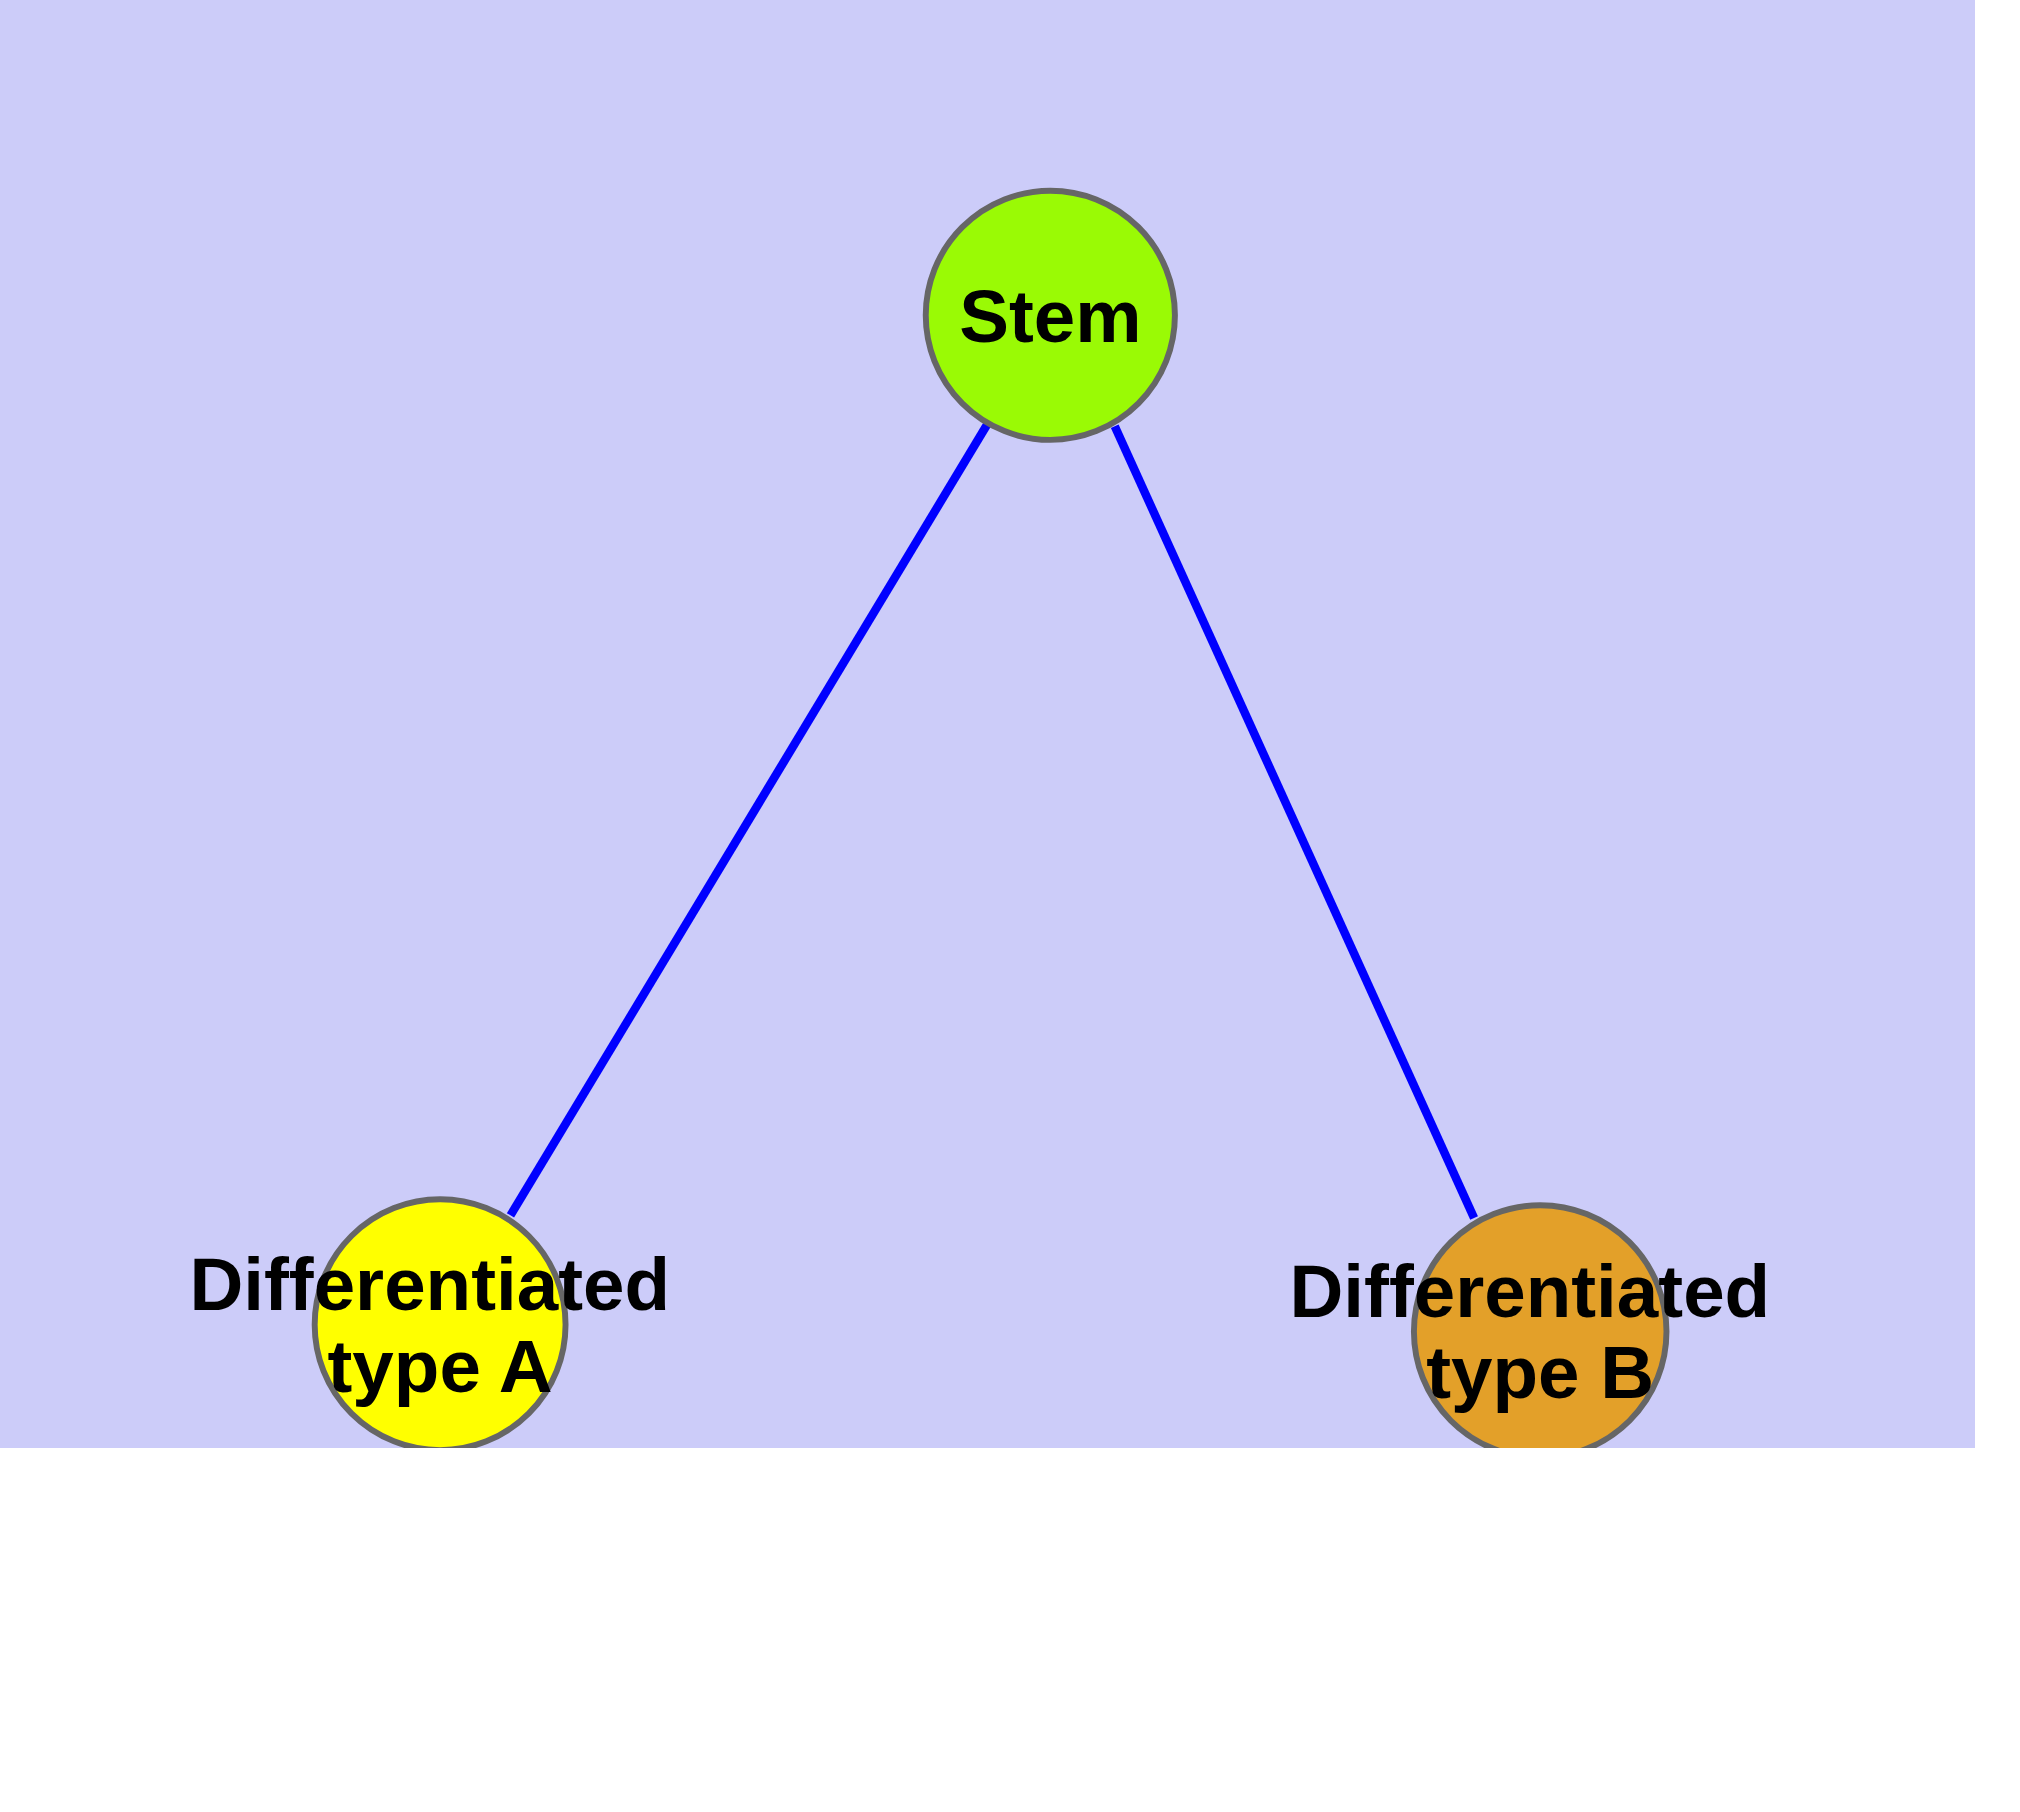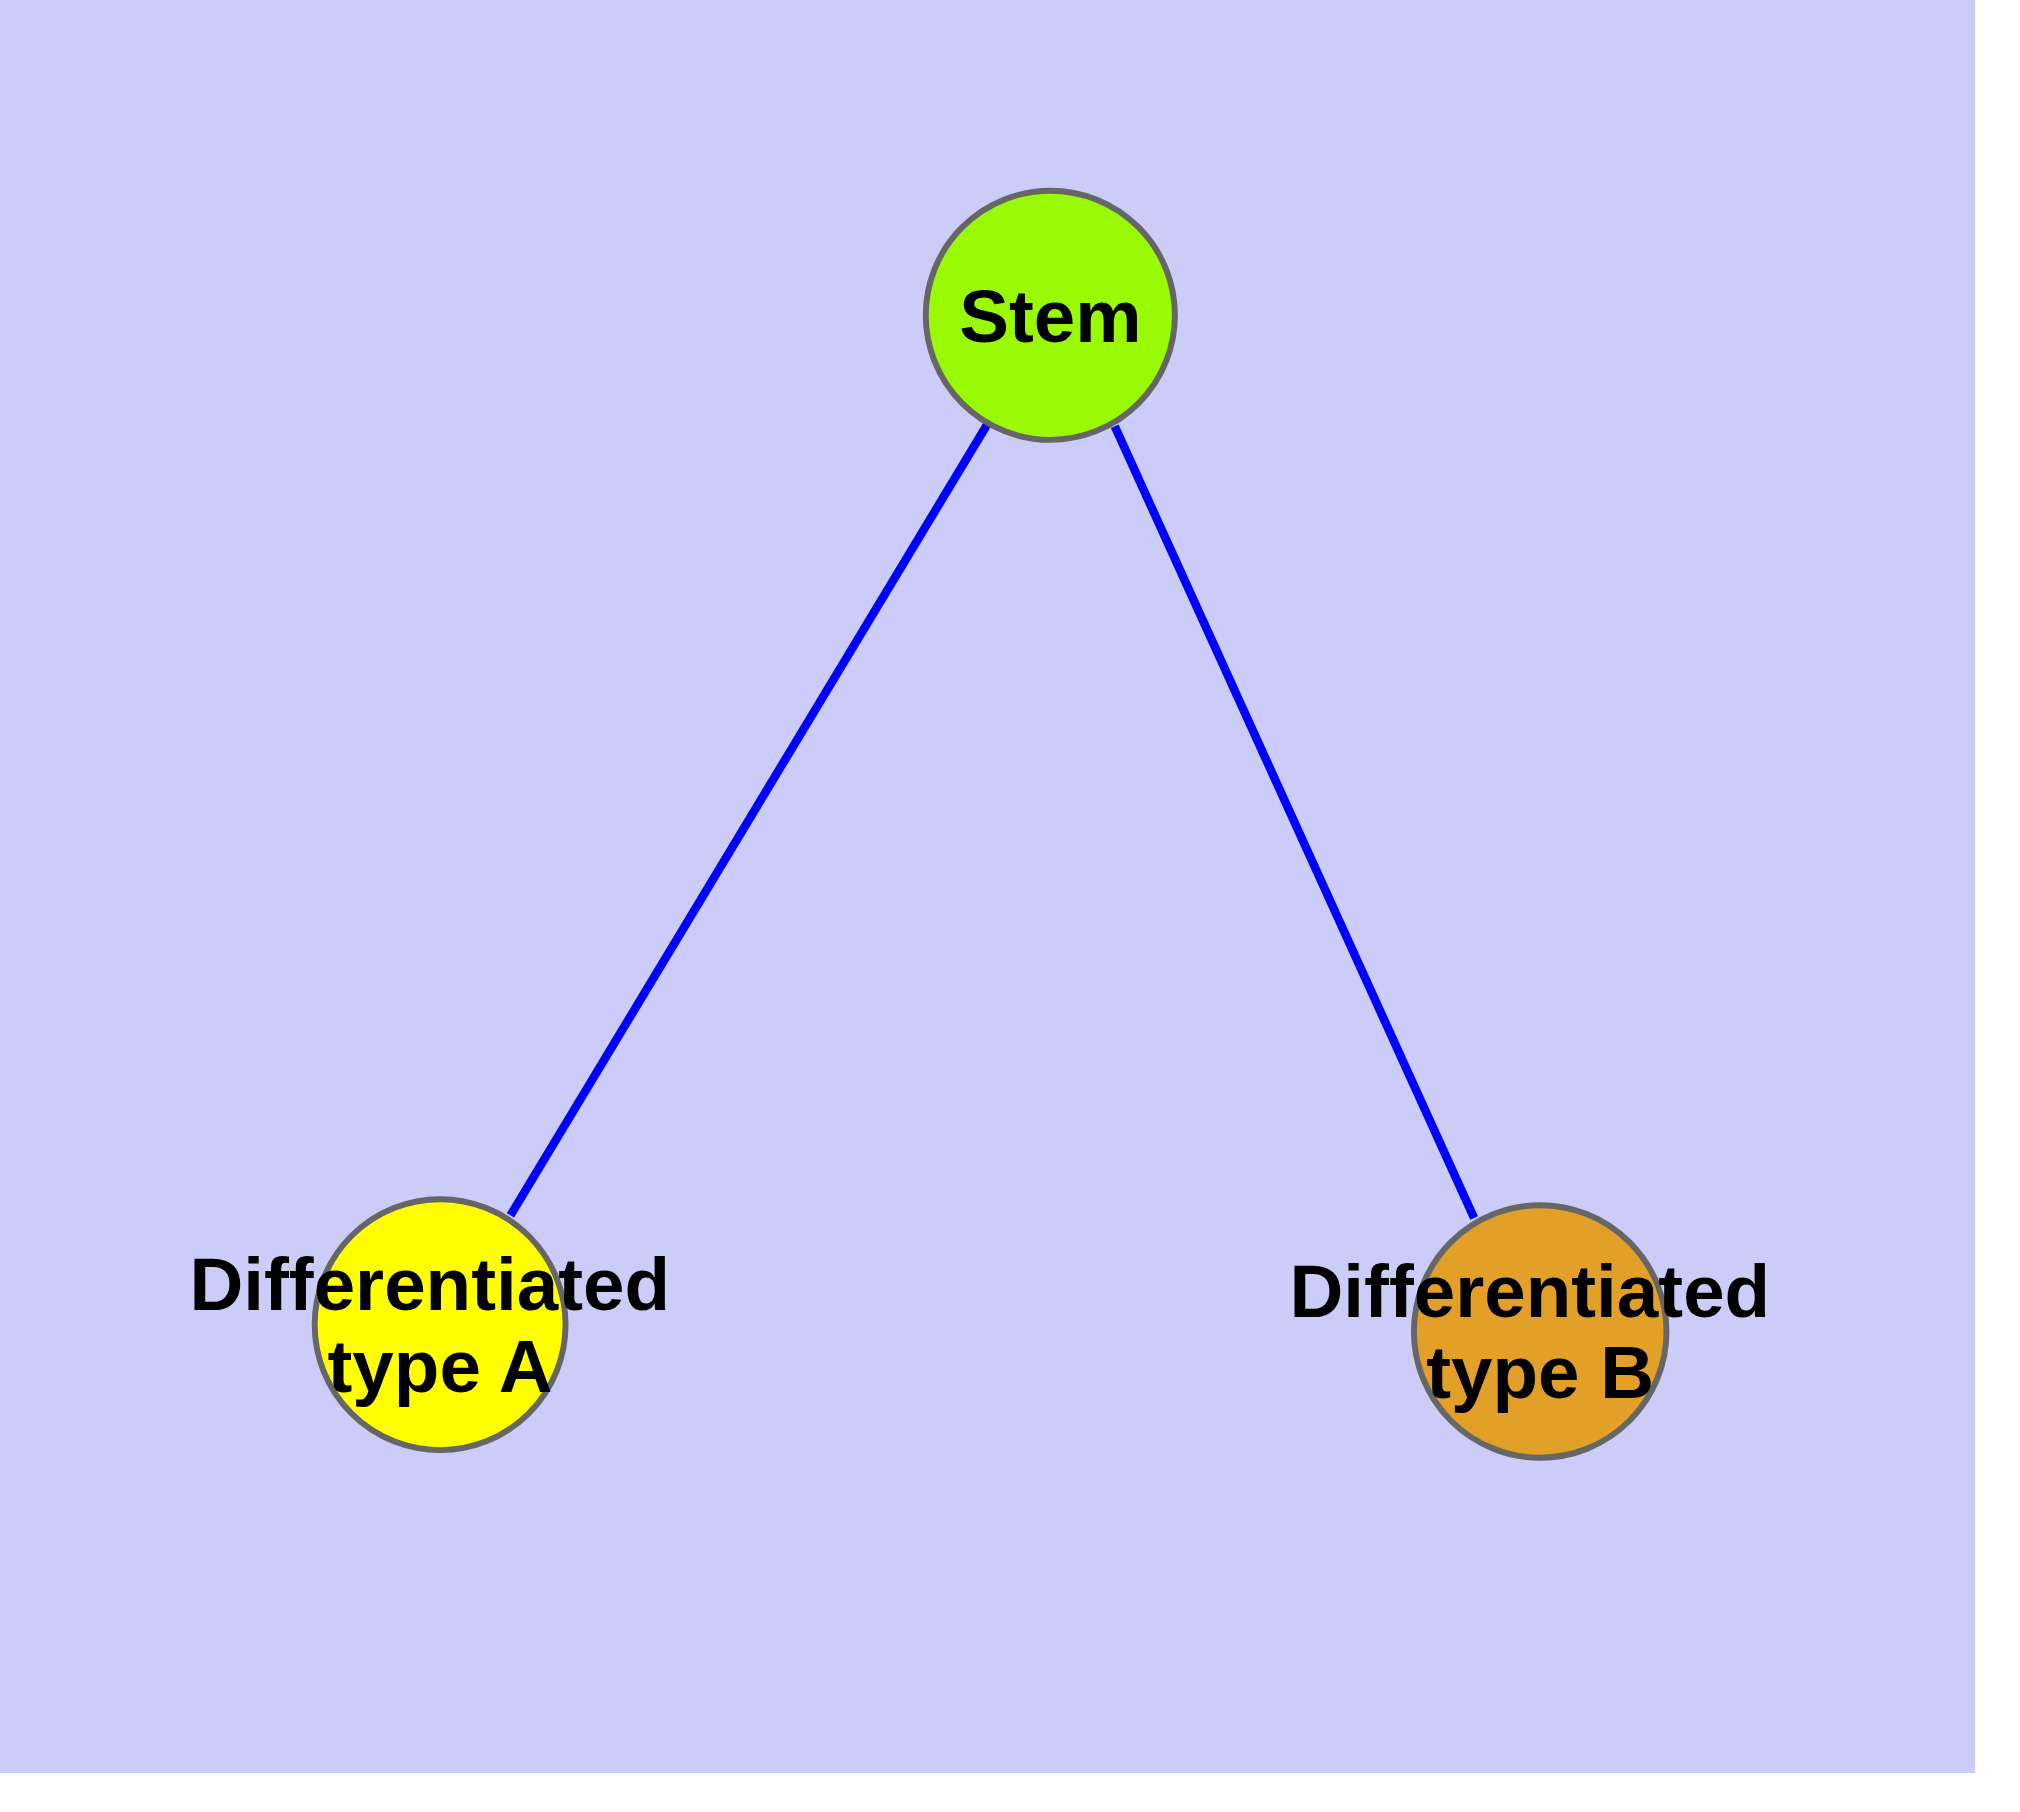--- a/index.html
+++ b/index.html
@@ -38,21 +38,21 @@
     font-family: "Liberation Sans", sans-serif;
     font-weight: bold;
     fill: #000000;
     text-anchor: middle;
     dominant-baseline: auto;
   }
 </style>
 </head>
 <body>
 
-<div id="canvas" style="width: 2021px; height: 1812px;">
+<div id="canvas" style="width: 2021px; height: 1448px;">
 
   <div id="bg-rect" style="left: 0px; top: 0px; width: 1975px; height: 1773px; background: rgb(204, 204, 249);"></div>
 
   <svg id="graph-svg" viewBox="0 0 2384 2138" style="width: 2021px; height: 1812px;">
 
     <g>
       <line class="edge-line" x1="1165" y1="500" x2="602" y2="1434" stroke="#0000ff" stroke-width="10"></line>
       <line class="edge-line" x1="1315" y1="503" x2="1739" y2="1437" stroke="#0000ff" stroke-width="10"></line>
     </g>
 

